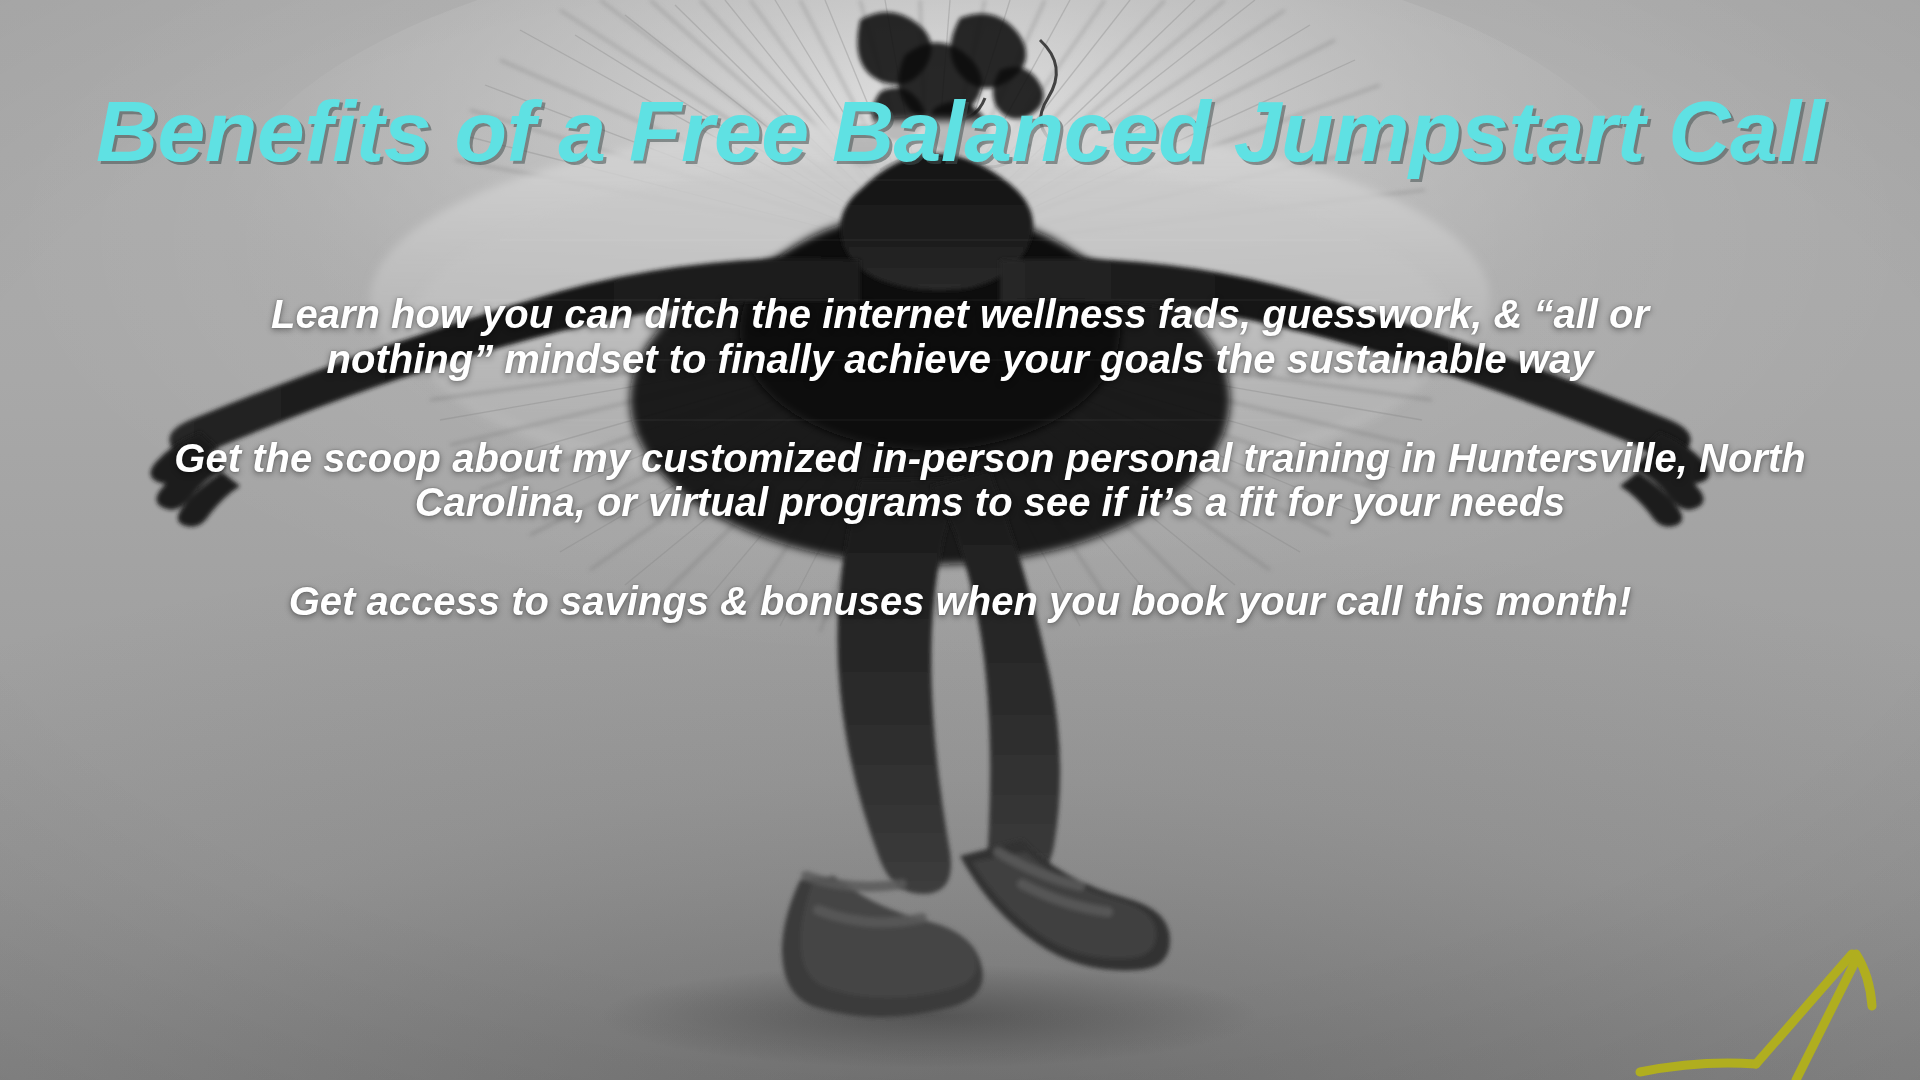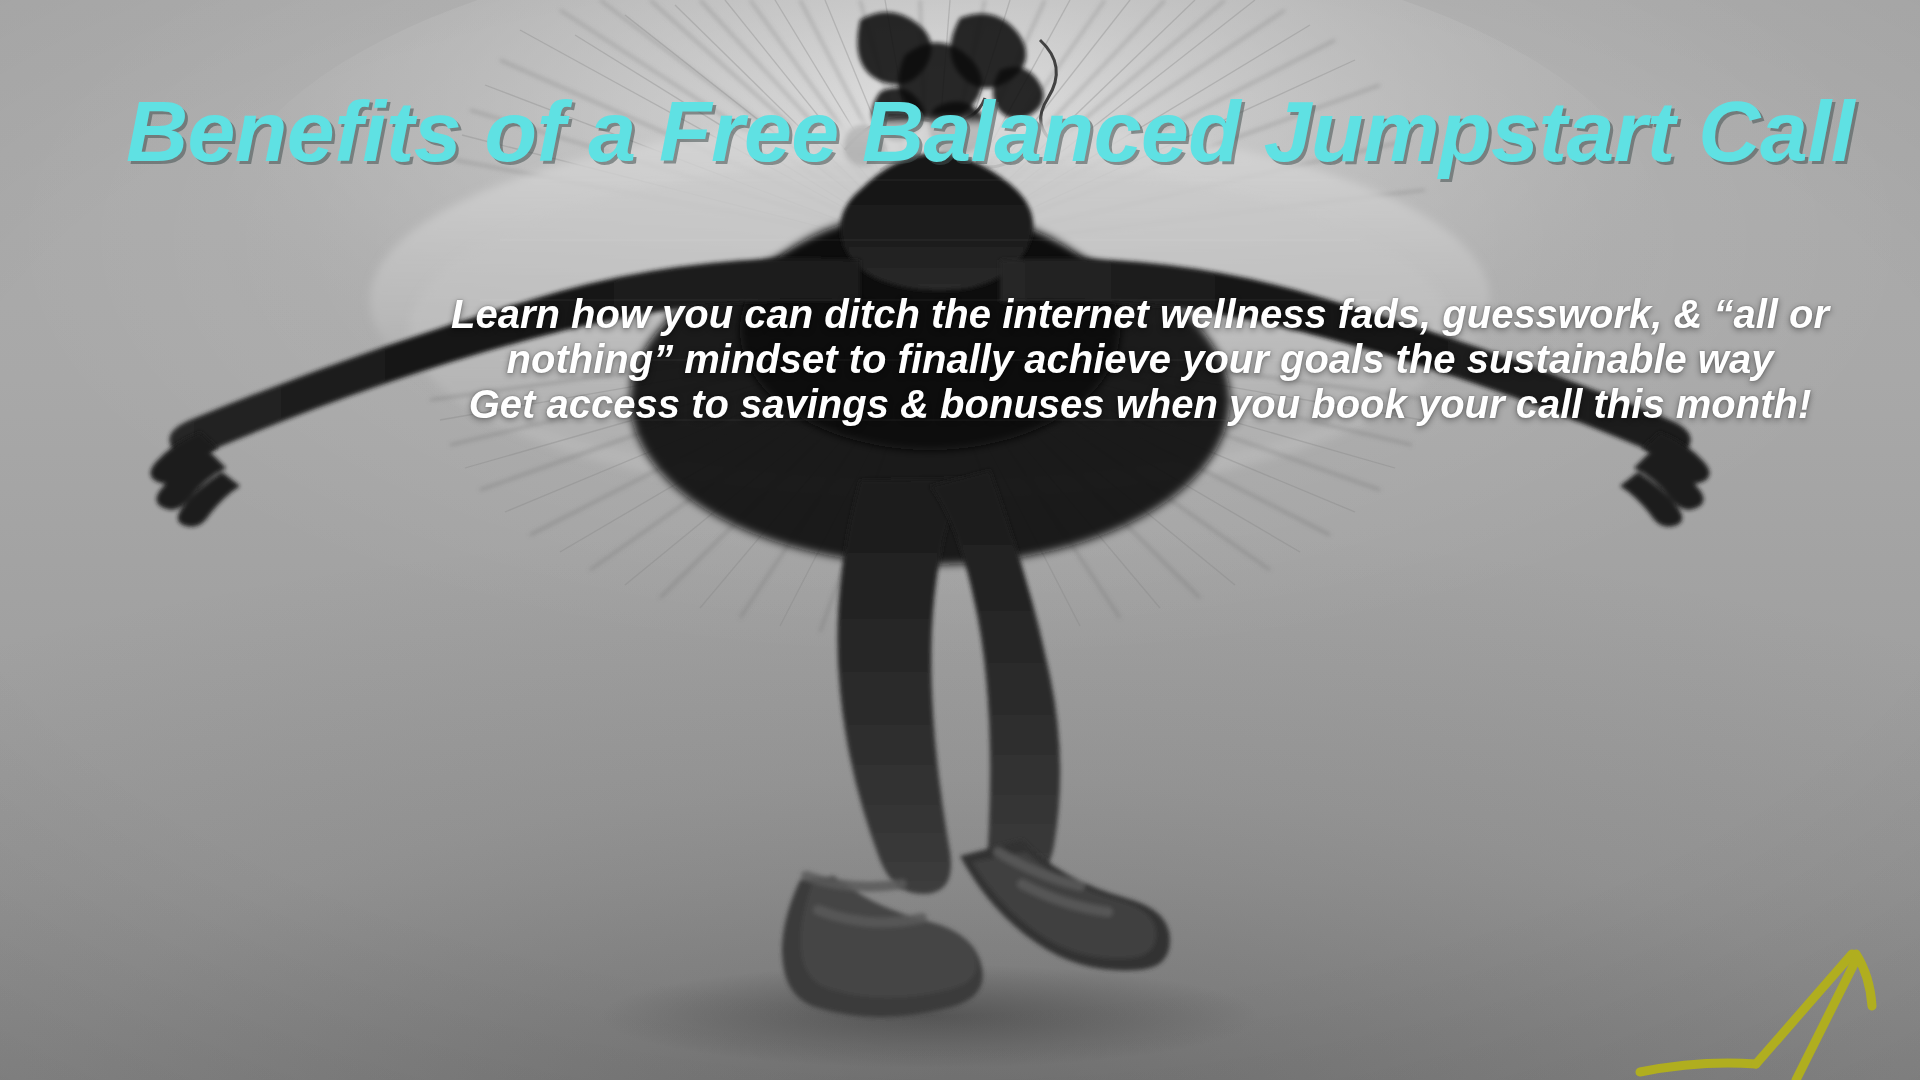--- a/index.html
+++ b/index.html
@@ -44,21 +44,21 @@
       radial-gradient(ellipse 95% 85% at 50% 45%, rgba(0,0,0,0) 55%, rgba(0,0,0,0.10) 100%);
     pointer-events: none;
   }
 
   
   .content {
     position: absolute;
     inset: 0;
     display: flex;
     flex-direction: column;
-    align-items: flex-end;
+    align-items: center;
   }
 
   .headline {
     margin: 0;
     width: 1860px;
     text-align: center;
     font-family: "Liberation Sans", sans-serif;
     font-style: italic;
     font-weight: bold;
     font-size: 86px;
@@ -68,20 +68,21 @@
     text-shadow: 3px 3px 0 rgba(70,82,82,0.55);
     margin-top: 88px;
     white-space: nowrap;
   }
 
   .benefits {
     margin-top: 118px;
     width: 1560px;
     display: flex;
     flex-direction: column;
+    gap: 54px;
   }
 
   .benefit {
     margin: 0;
     text-align: center;
     font-family: "Liberation Sans", sans-serif;
     font-style: italic;
     font-weight: bold;
     font-size: 40px;
     line-height: 1.12;
@@ -296,20 +297,21 @@
     </svg>
   </div>
   <div class="bg-vignette"></div>
 
   <div class="content">
 
     <h1 class="headline">Benefits of a Free Balanced Jumpstart Call</h1>
 
     <div class="benefits">
       <p class="benefit">Learn how you can ditch the internet wellness fads, guesswork, &amp; “all or nothing” mindset to finally achieve your goals the sustainable way</p>
+      <p class="benefit benefit--wide">Get the scoop about my customized in-person personal training in Huntersville, North Carolina, or virtual programs to see if it’s a fit for your needs</p>
       <p class="benefit">Get access to savings &amp; bonuses when you book your call this month!</p>
     </div>
   </div>
 
   <div class="logo-mark">
     <svg viewBox="0 0 300 160" aria-hidden="true">
       <g fill="none" stroke="#b0ae1f" stroke-width="9" stroke-linecap="round" stroke-linejoin="round">
         <path d="M20 152 q60 -12 116 -8"></path>
         <path d="M136 144 L232 34"></path>
         <path d="M176 160 L236 40"></path>

